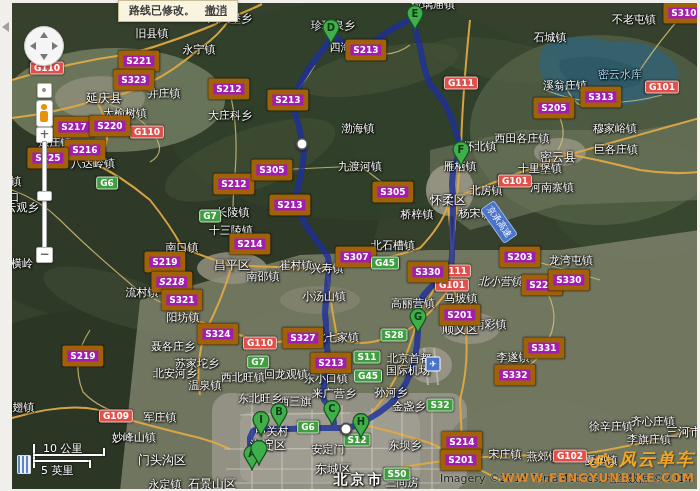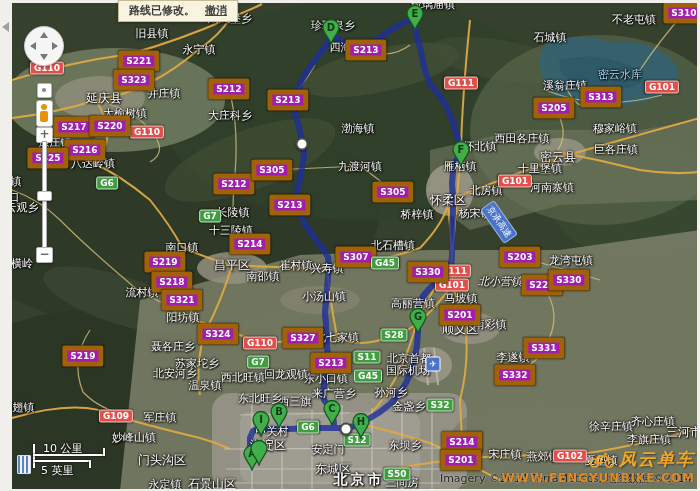--- a/index.html
+++ b/index.html
@@ -296,21 +296,21 @@
       <div class="shield provincial" style="left: 288px; top: 100px;">S213</div>
       <div class="shield provincial" style="left: 366px; top: 50px;">S213</div>
       <div class="shield provincial" style="left: 290px; top: 205px;">S213</div>
       <div class="shield provincial" style="left: 331px; top: 363px;">S213</div>
       <div class="shield provincial" style="left: 272px; top: 170px;">S305</div>
       <div class="shield provincial" style="left: 393px; top: 192px;">S305</div>
       <div class="shield provincial" style="left: 250px; top: 244px;">S214</div>
       <div class="shield provincial" style="left: 462px; top: 442px;">S214</div>
       <div class="shield provincial" style="left: 356px; top: 257px;">S307</div>
       <div class="shield provincial" style="left: 165px; top: 262px;">S219</div>
-      <div class="shield provincial" style="left: 172px; top: 282px;">S218</div>
+      <div class="shield provincial" style="left: 172px; top: 282px; font-style: italic;">S218</div>
       <div class="shield provincial" style="left: 182px; top: 300px;">S321</div>
       <div class="shield provincial" style="left: 83px; top: 356px;">S219</div>
       <div class="shield provincial" style="left: 218px; top: 334px;">S324</div>
       <div class="shield provincial" style="left: 303px; top: 338px;">S327</div>
       <div class="shield provincial" style="left: 460px; top: 315px;">S201</div>
       <div class="shield provincial" style="left: 461px; top: 460px;">S201</div>
       <div class="shield provincial" style="left: 520px; top: 257px;">S203</div>
       <div class="shield provincial" style="left: 542px; top: 285px;">S224</div>
       <div class="shield provincial" style="left: 428px; top: 272px;">S330</div>
       <div class="shield provincial" style="left: 569px; top: 280px;">S330</div>

